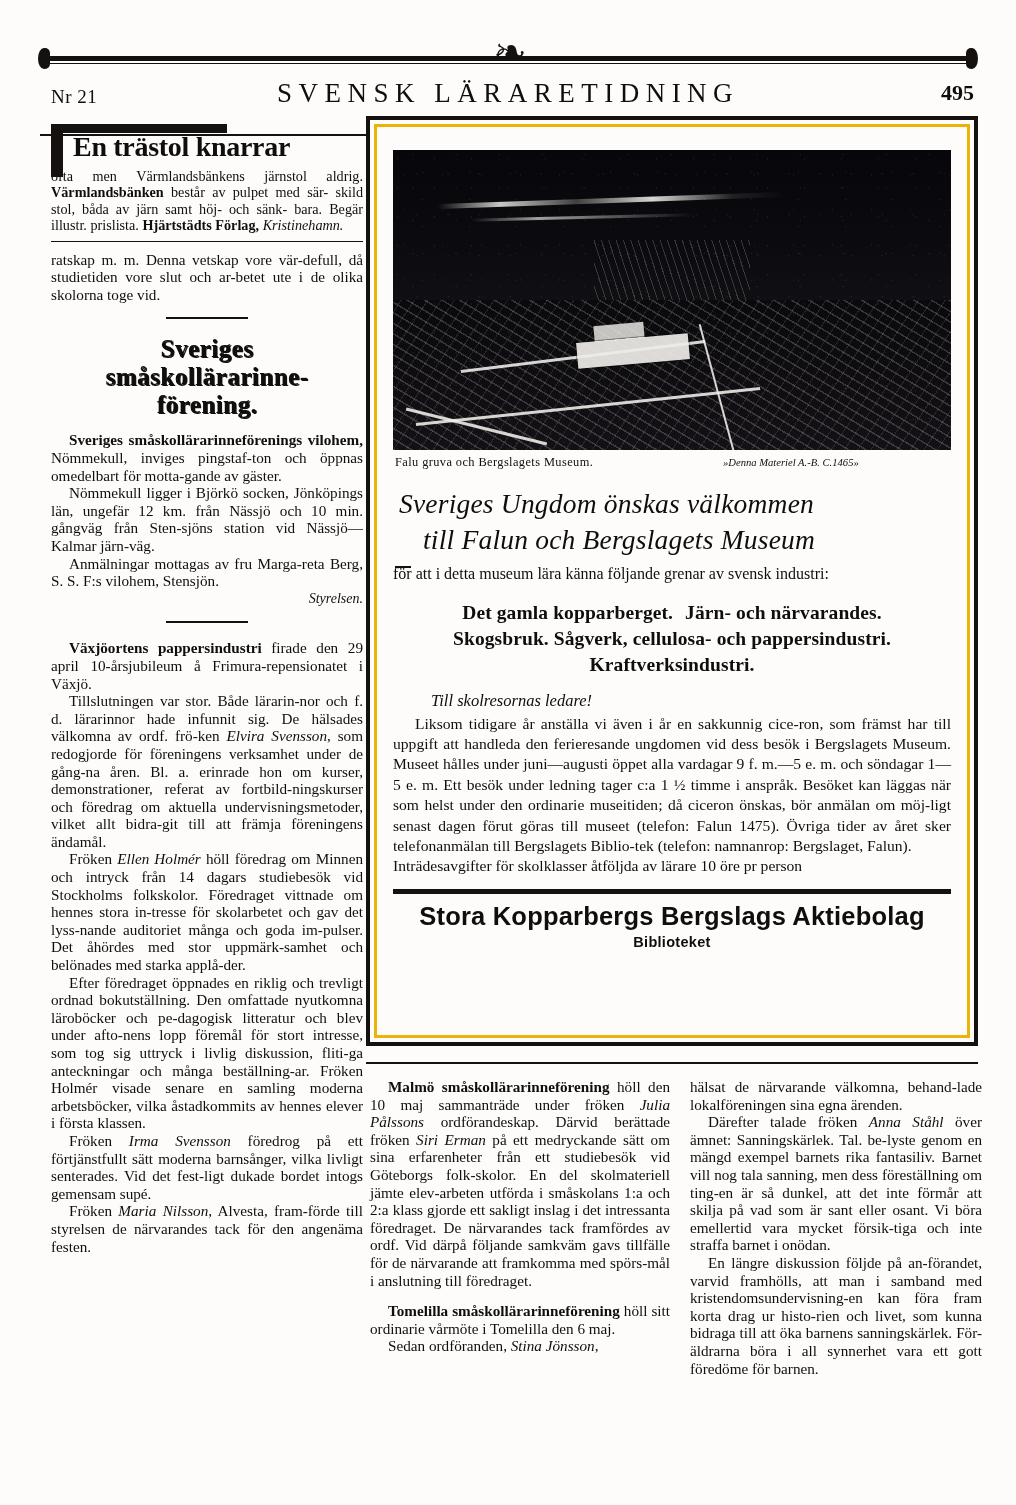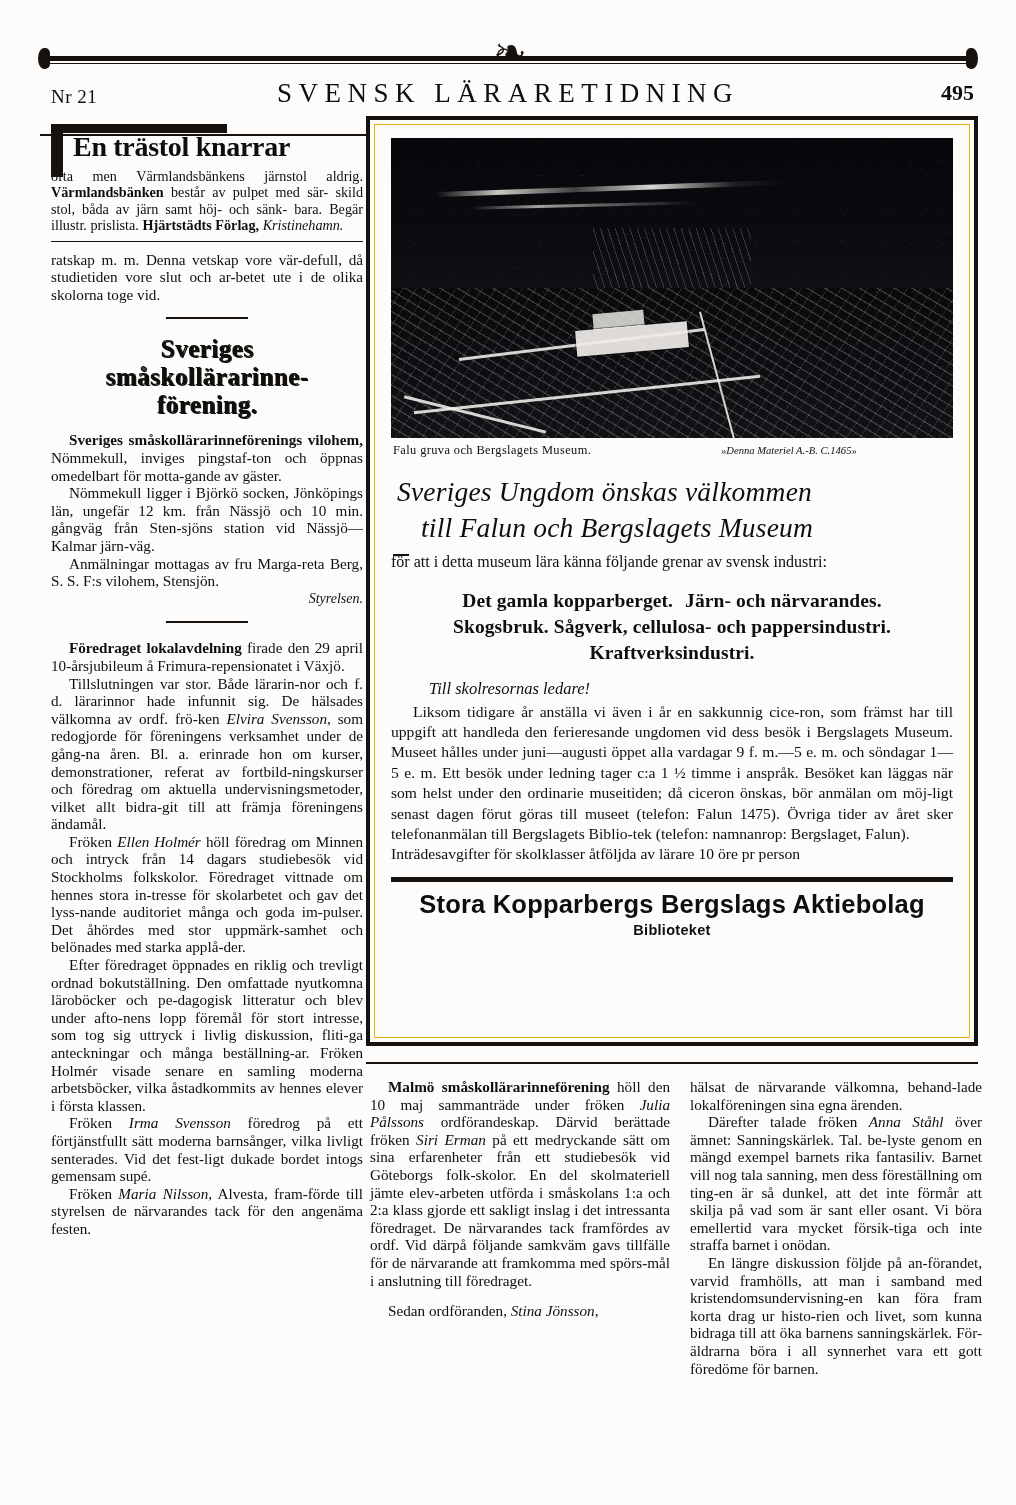--- a/index.html
+++ b/index.html
@@ -188,23 +188,23 @@
     position: absolute;
     left: 366px; top: 116px;
     width: 612px; height: 930px;
     border: 4px solid #14110e;
     background: #fdfcfa;
     box-sizing: border-box;
   }
   .adbox-inner {
     position: absolute;
     left: 4px; top: 4px; right: 4px; bottom: 4px;
-    border: 1px solid #eab308;
+    border: 3px solid #eab308;
     box-sizing: border-box;
-    padding: 13px 16px 0 16px;
+    padding: 23px 16px 0 16px;
   }
   .photo {
     position: relative;
     width: 100%;
     height: 300px;
     background: #08070a;
     overflow: hidden;
   }
   .photo .sky {
     position: absolute; left:0; top:0; right:0; height: 150px;
@@ -426,21 +426,21 @@
       <div>förening.</div>
     </div>
 
     <p class="p ind"><b>Sveriges   småskollärarinneförenings vilohem,</b><span> Nömmekull, inviges pingstaf-ton och öppnas omedelbart för motta-gande av gäster.</span></p>
     <p class="p ind">Nömmekull ligger i Björkö socken, Jönköpings län, ungefär 12 km. från Nässjö och 10 min. gångväg från Sten-sjöns station vid Nässjö—Kalmar järn-väg.</p>
     <p class="p ind">Anmälningar mottagas av fru Marga-reta Berg, S. S. F:s vilohem, Stensjön.</p>
     <div class="sig">Styrelsen.</div>
 
     <div class="rule-short"></div>
 
-    <p class="p ind"><b>Föredraget lokalavdelning</b><span> firade den 29 april 10-årsjubileum å Frimura-repensionatet i Växjö.</span></p>
+    <p class="p ind"><b>Växjöortens pappersindustri</b><span> firade den 29 april 10-årsjubileum å Frimura-repensionatet i Växjö.</span></p>
     <p class="p ind"><span>Tillslutningen var stor. Både lärarin-nor och f. d. lärarinnor hade infunnit sig. De hälsades välkomna av ordf. frö-ken </span><i>Elvira Svensson</i><span>, som redogjorde för föreningens verksamhet under de gång-na åren. Bl. a. erinrade hon om kurser, demonstrationer, referat av fortbild-ningskurser och föredrag om aktuella undervisningsmetoder, vilket allt bidra-git till att främja föreningens ändamål.</span></p>
     <p class="p ind"><span>Fröken </span><i>Ellen Holmér</i><span> höll föredrag om Minnen och intryck från 14 dagars studiebesök vid Stockholms folkskolor. Föredraget vittnade om hennes stora in-tresse för skolarbetet och gav det lyss-nande auditoriet många och goda im-pulser. Det åhördes med stor uppmärk-samhet och belönades med starka applå-der.</span></p>
     <p class="p ind">Efter föredraget öppnades en riklig och trevligt ordnad bokutställning. Den omfattade nyutkomna läroböcker och pe-dagogisk litteratur och blev under afto-nens lopp föremål för stort intresse, som tog sig uttryck i livlig diskussion, fliti-ga anteckningar och många beställning-ar. Fröken Holmér visade senare en samling moderna arbetsböcker, vilka åstadkommits av hennes elever i första klassen.</p>
     <p class="p ind"><span>Fröken </span><i>Irma Svensson</i><span> föredrog på ett förtjänstfullt sätt moderna barnsånger, vilka livligt senterades. Vid det fest-ligt dukade bordet intogs gemensam supé.</span></p>
     <p class="p ind"><span>Fröken </span><i>Maria Nilsson</i><span>, Alvesta, fram-förde till styrelsen de närvarandes tack för den angenäma festen.</span></p>
   </div>
 
   <div class="adbox">
     <div class="adbox-inner">
 
@@ -491,20 +491,21 @@
       <div class="ad-company">Stora Kopparbergs Bergslags Aktiebolag</div>
       <div class="ad-dept">Biblioteket</div>
     </div>
   </div>
 
   <div class="lower-rule"></div>
 
   <div class="col-mid">
     <p class="p ind"><b>Malmö småskollärarinneförening</b><span> höll den 10 maj sammanträde under fröken </span><i>Julia Pålssons</i><span> ordförandeskap. Därvid berättade fröken </span><i>Siri Erman</i><span> på ett medryckande sätt om sina erfarenheter från ett studiebesök vid Göteborgs folk-skolor. En del skolmateriell jämte elev-arbeten utförda i småskolans 1:a och 2:a klass gjorde ett sakligt inslag i det intressanta föredraget. De närvarandes tack framfördes av ordf. Vid därpå följande samkväm gavs tillfälle för de närvarande att framkomma med spörs-mål i anslutning till föredraget.</span></p>
     <div class="gap"></div>
+    <p class="p ind"><b>Tomelilla småskollärarinneförening</b><span> höll sitt ordinarie vårmöte i Tomelilla den 6 maj.</span></p>
     <p class="p ind"><span>Sedan ordföranden, </span><i>Stina Jönsson</i><span>,</span></p>
   </div>
 
   <div class="col-right">
     <p class="p">hälsat de närvarande välkomna, behand-lade lokalföreningen sina egna ärenden.</p>
     <p class="p ind"><span>Därefter talade fröken </span><i>Anna Ståhl</i><span> över ämnet: Sanningskärlek. Tal. be-lyste genom en mängd exempel barnets rika fantasiliv. Barnet vill nog tala sanning, men dess föreställning om ting-en är så dunkel, att det inte förmår att skilja på vad som är sant eller osant. Vi böra emellertid vara mycket försik-tiga och inte straffa barnet i onödan.</span></p>
     <p class="p ind">En längre diskussion följde på an-förandet, varvid framhölls, att man i samband med kristendomsundervisning-en kan föra fram korta drag ur histo-rien och livet, som kunna bidraga till att öka barnens sanningskärlek. För-äldrarna böra i all synnerhet vara ett gott föredöme för barnen.</p>
   </div>
 
 </div>

